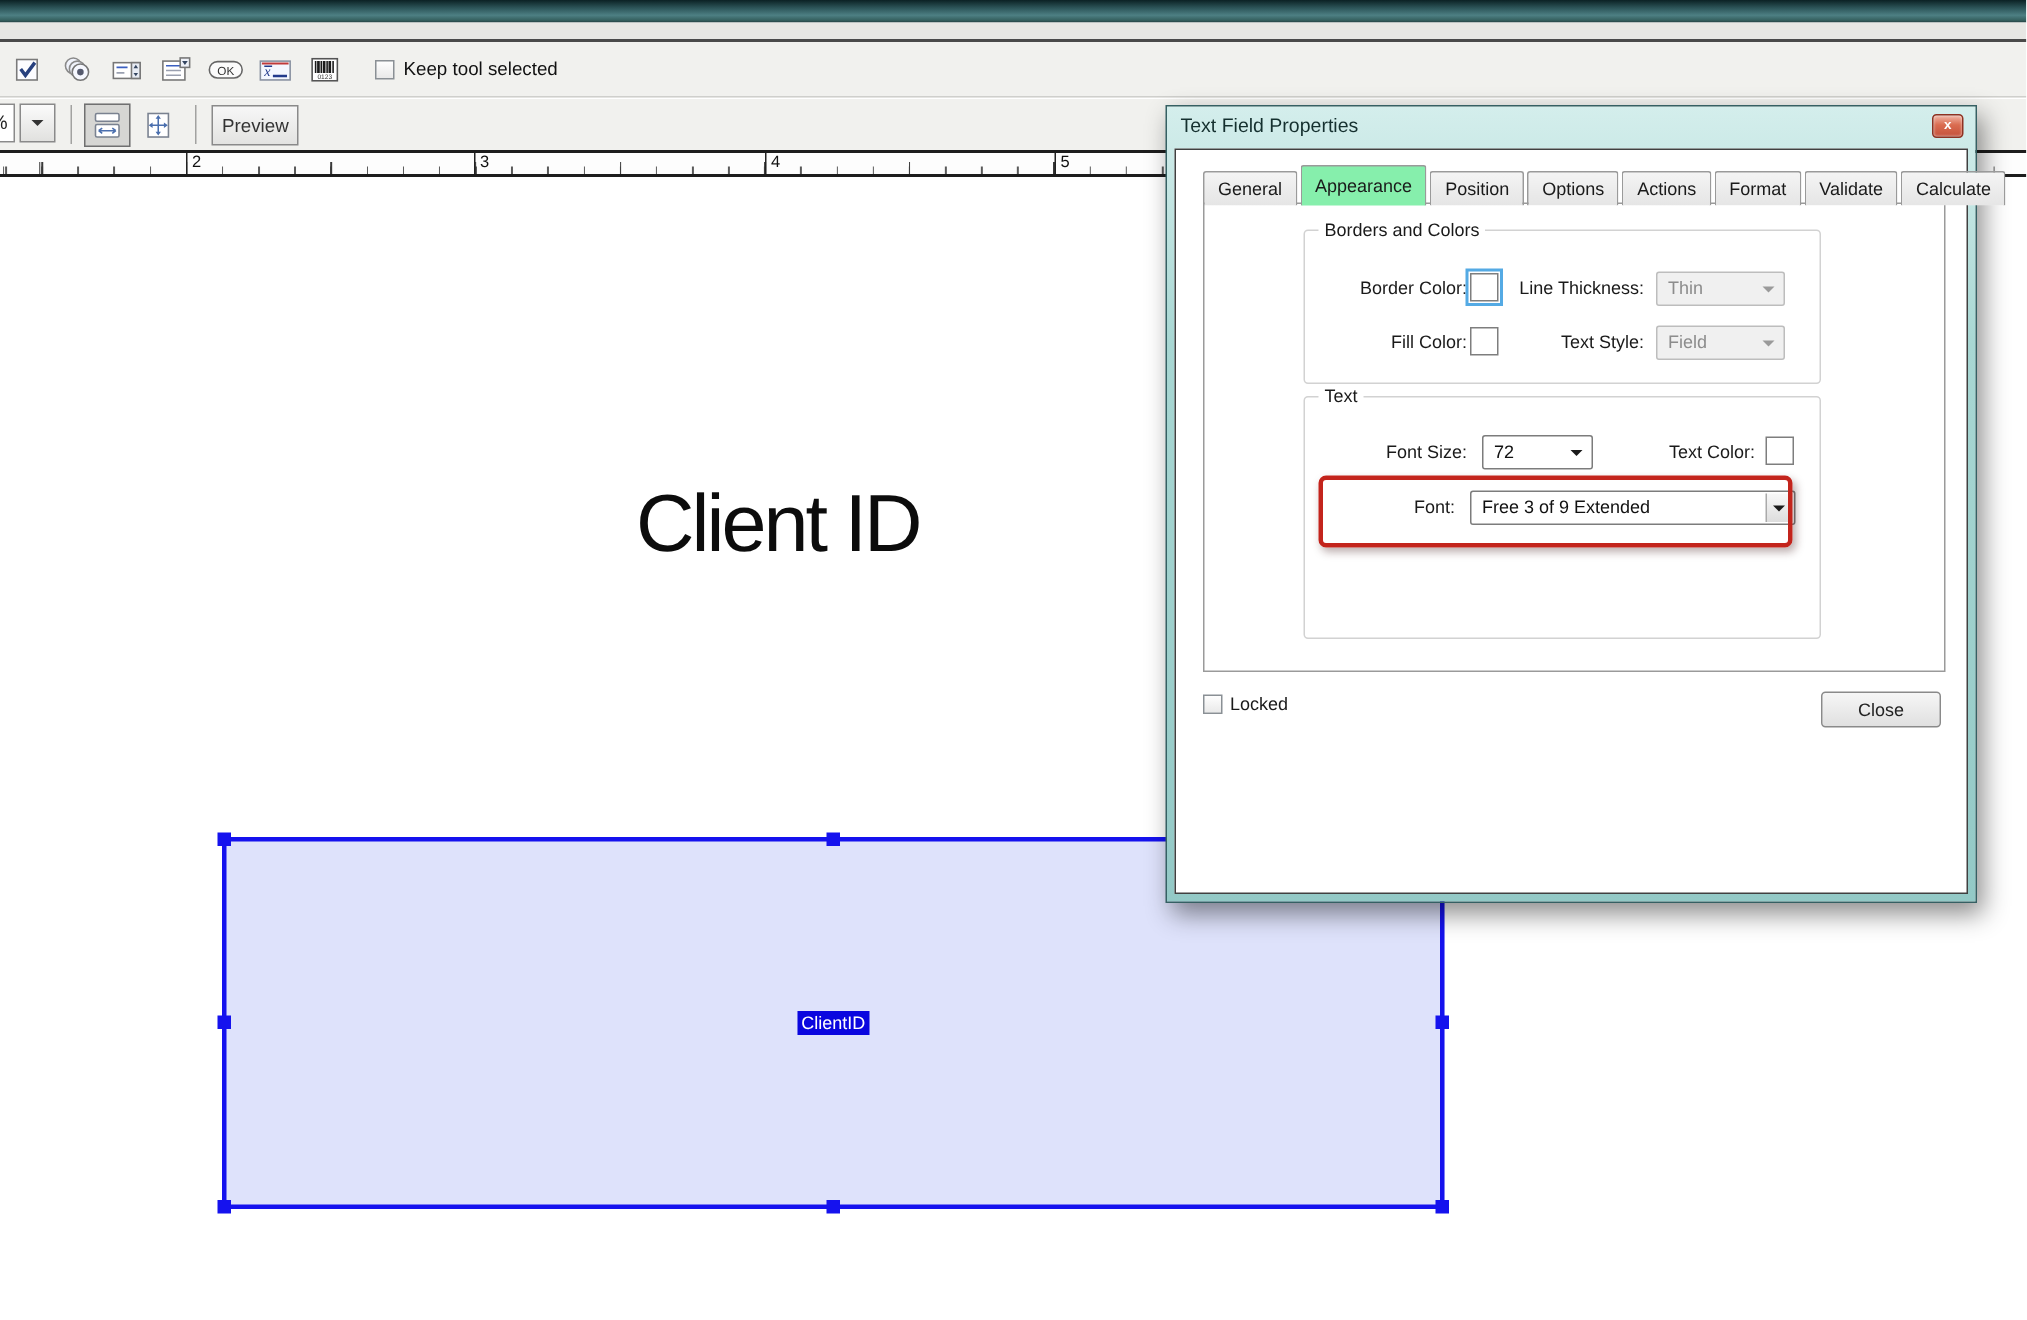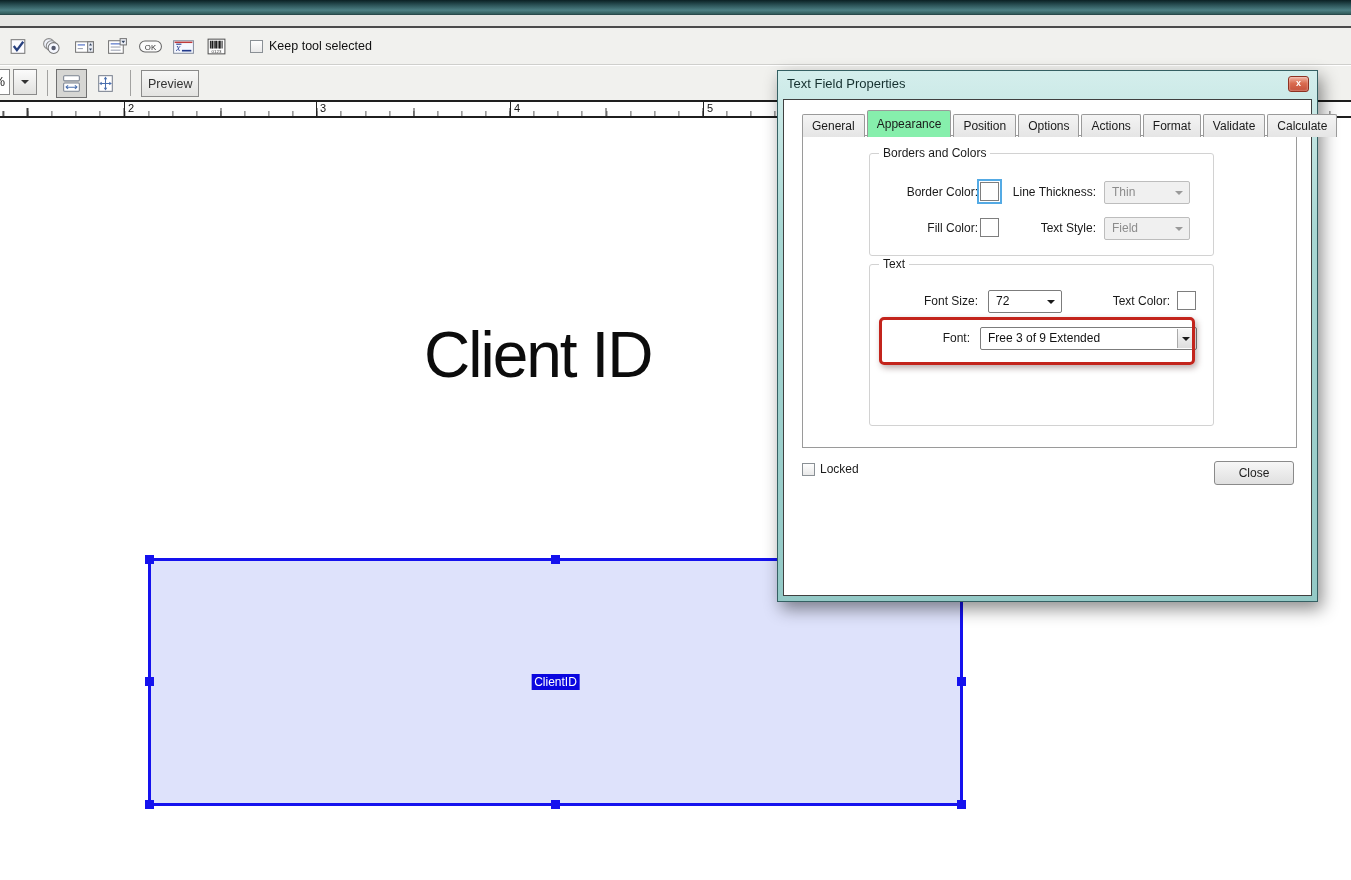--- a/index.html
+++ b/index.html
@@ -39,21 +39,21 @@
     background-image:
       repeating-linear-gradient(90deg,#3a3a3a 0 1px,transparent 1px 96.4px),
       repeating-linear-gradient(90deg,#5a5a5a 0 1px,transparent 1px 24.1px);
     background-repeat:repeat-x,repeat-x;
     background-size:auto 8px,auto 5px;
     background-position:27.5px bottom,3.4px bottom;}
   .rmark{position:absolute;top:0;bottom:0;border-left:1px solid #222;padding-left:3px;
     font-size:11px;color:#111;line-height:13px;}
 
   
-  .doc-heading{position:absolute;left:424px;top:318px;font-size:64px;letter-spacing:-2px;
+  .doc-heading{position:absolute;left:424px;top:318px;font-size:54px;letter-spacing:-2px;
     color:#0c0c0c;font-family:"Liberation Sans",sans-serif;}
   .form-field{position:absolute;left:148px;top:558px;width:815px;height:248px;box-sizing:border-box;
     background:#dee2fb;border:3px solid #1512ee;cursor:move;}
   .h{position:absolute;width:9px;height:9px;background:#1512ee;}
   .h-nw{left:-6px;top:-6px}.h-n{left:calc(50% - 5px);top:-6px}.h-ne{right:-6px;top:-6px}
   .h-w{left:-6px;top:calc(50% - 5px)}.h-e{right:-6px;top:calc(50% - 5px)}
   .h-sw{left:-6px;bottom:-6px}.h-s{left:calc(50% - 5px);bottom:-6px}.h-se{right:-6px;bottom:-6px}
   .field-tag{position:absolute;left:50%;top:50%;transform:translate(-50%,-50%);
     background:#0a06df;color:#fff;font-size:12px;padding:1px 3px;white-space:nowrap;}
 

